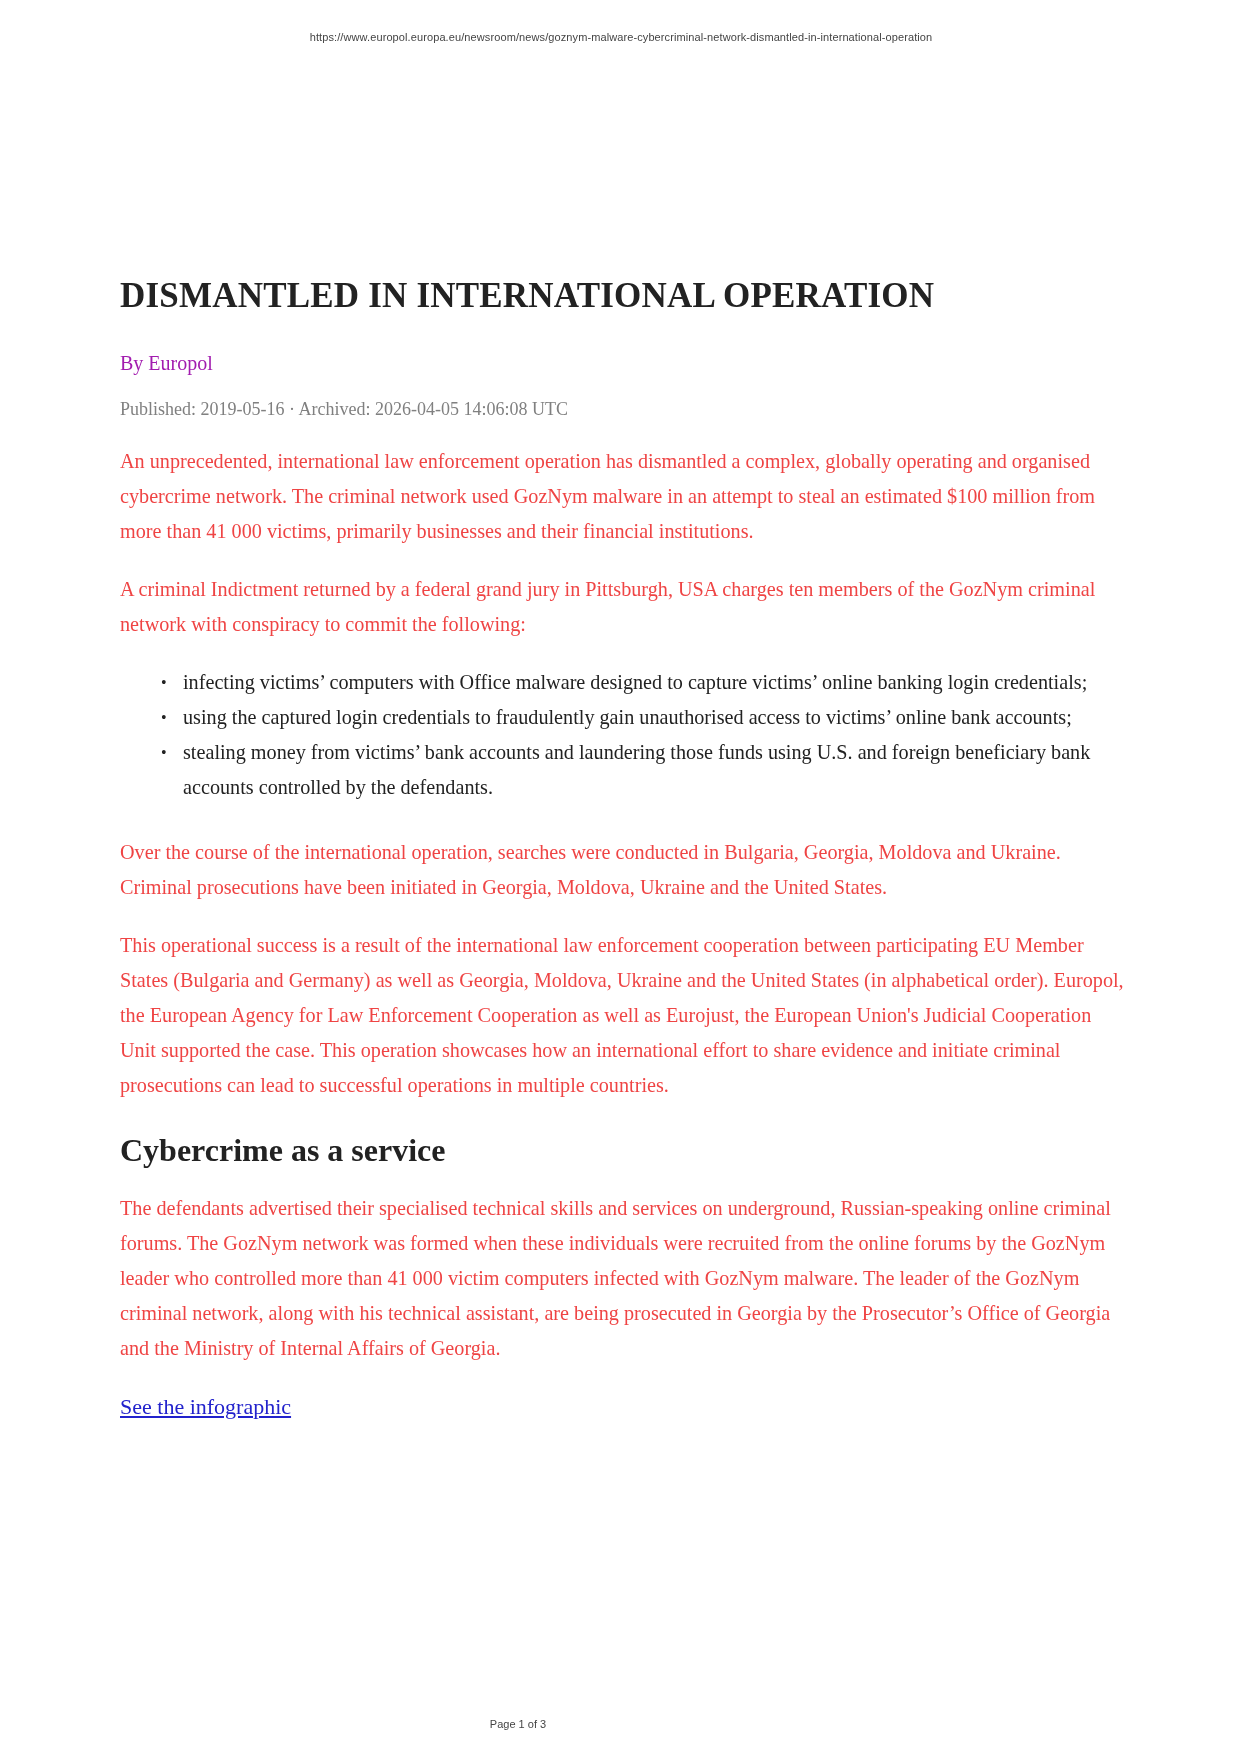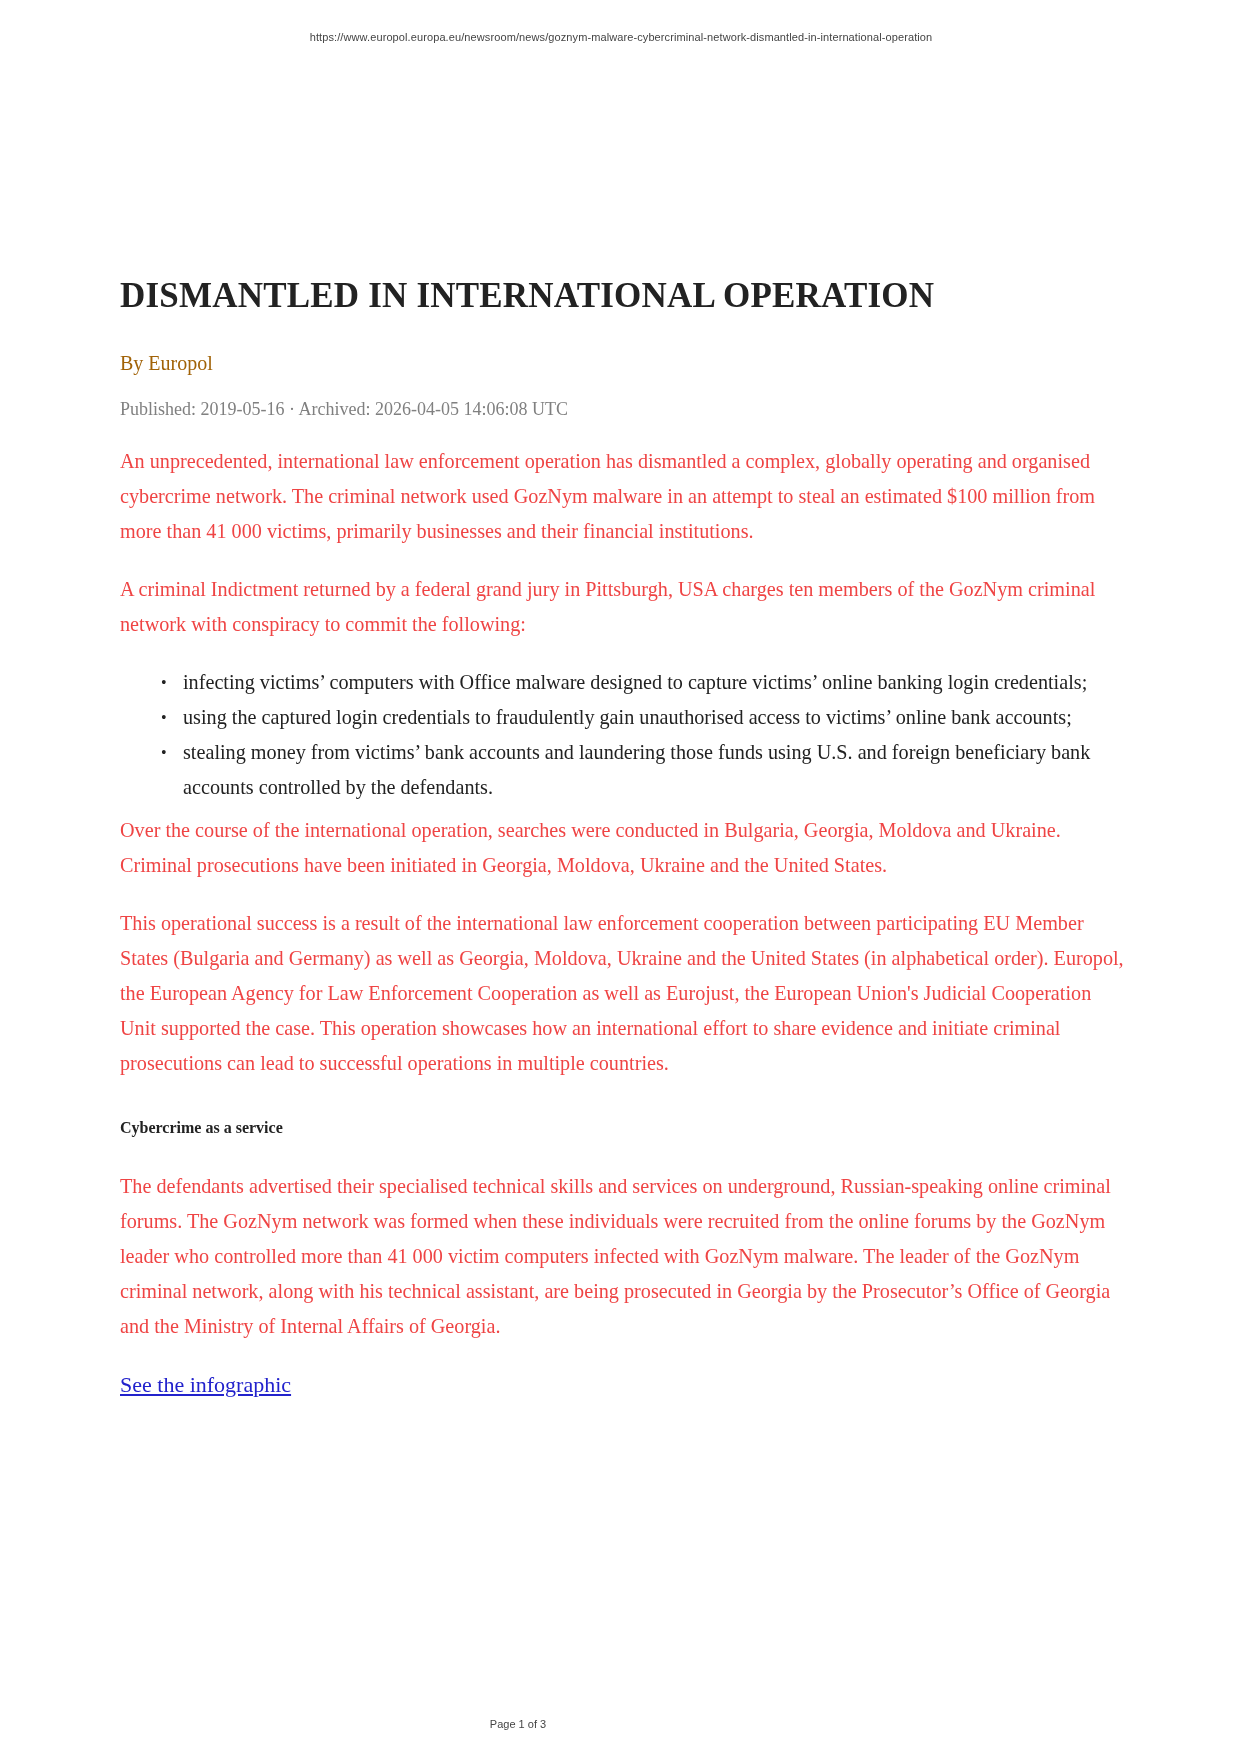--- a/index.html
+++ b/index.html
@@ -38,21 +38,21 @@
       font-weight: bold;
       font-size: 35px;
       line-height: 57px;
       color: #222222;
       letter-spacing: 0.2px;
     }
     .byline {
       margin: 24px 0 16px 0;
       font-size: 20px;
       line-height: 30px;
-      color: #a16207;
+      color: #a21caf;
     }
     .meta {
       margin: 18px 0 0 0;
       font-size: 18px;
       line-height: 26px;
       color: #808080;
     }
     .para {
       margin: 0;
       font-size: 20.2px;
@@ -73,27 +73,27 @@
       color: #222222;
     }
     .bullets li .dot {
       position: absolute;
       left: -22px;
       top: 0;
       font-size: 16px;
       line-height: 35px;
       color: #222222;
     }
-    .p3 { margin-top: 8px; }
+    .p3 { margin-top: 30px; }
     .p4 { margin-top: 23px; }
     .subheading {
       margin: 29px 0 0 0;
       font-family: "Liberation Serif", serif;
       font-weight: bold;
-      font-size: 16px;
+      font-size: 32px;
       line-height: 36px;
       color: #222222;
     }
     .p5 { margin-top: 62px; }
     .p6 { margin-top: 23px; }
     .link-para {
       margin: 23px 0 0 0;
       font-size: 22px;
       line-height: 35px;
     }

